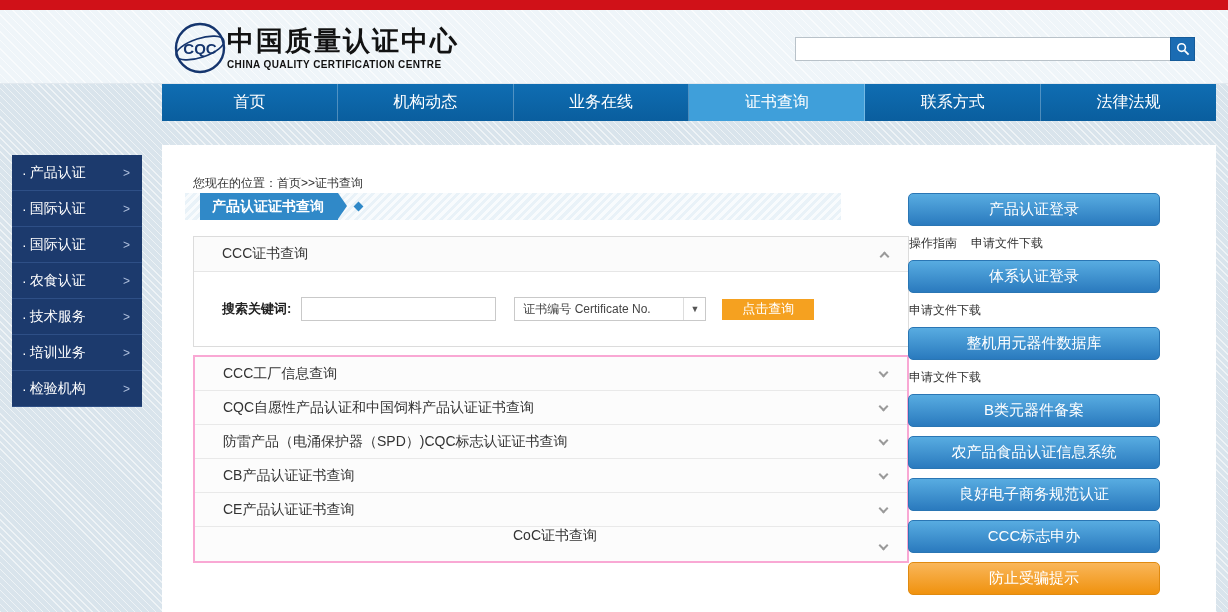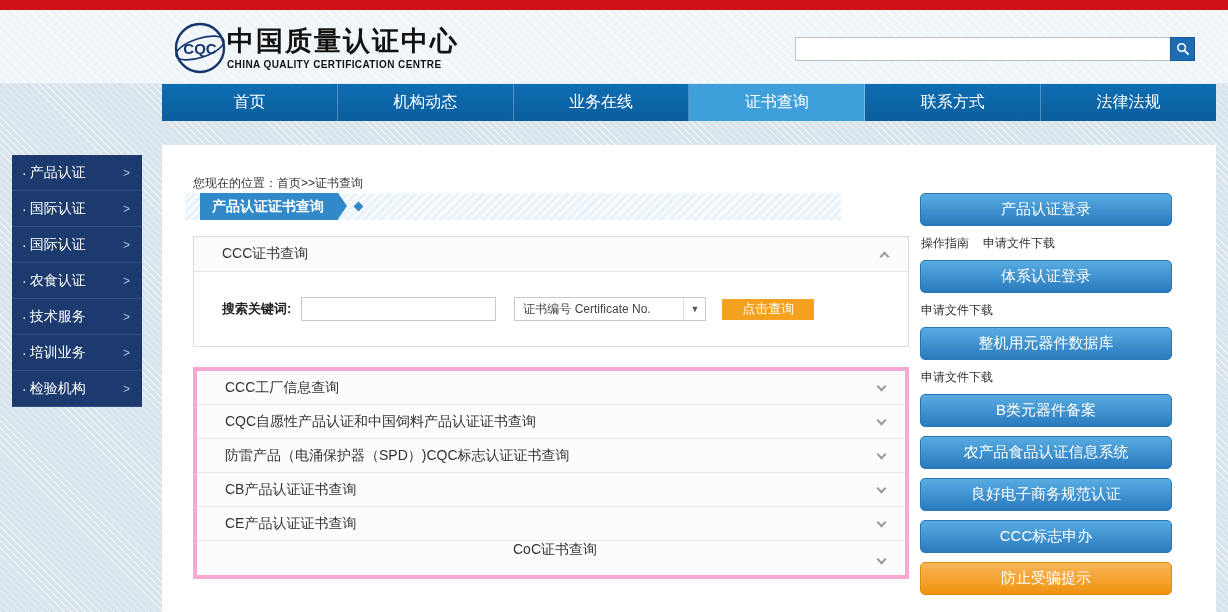--- a/index.html
+++ b/index.html
@@ -49,25 +49,25 @@
   .acc-head { height:34px; display:flex; align-items:center; padding:0 20px 0 28px; font-size:14px; color:#333; background:#fbfbfb; cursor:pointer; }
   .acc-head .chev { margin-left:auto; }
   .chev { width:7px; height:7px; border-right:2px solid #9a9a9a; border-bottom:2px solid #9a9a9a; transform:rotate(45deg); margin-top:-3px; }
   .chev.up { transform:rotate(-135deg); margin-top:4px; }
   .acc-body { border-top:1px solid #e6e6e6; height:75px; display:flex; align-items:center; padding-left:28px; background:#fff; }
   .kw-label { font-size:13px; font-weight:bold; color:#222; margin-right:10px; }
   .kw-input { width:195px; height:24px; border:1px solid #c9c9c9; margin-right:18px; padding:0 6px; font-size:12px; outline:none; }
   .select { width:192px; height:24px; border:1px solid #c9c9c9; display:flex; align-items:center; font-size:12px; color:#444; padding-left:8px; position:relative; cursor:pointer; margin-right:16px; background:#fff; }
   .select .sel-arrow { margin-left:auto; width:22px; height:100%; display:flex; align-items:center; justify-content:center; color:#555; font-size:9px; border-left:1px solid #ddd; }
   .query-btn { width:92px; height:21px; background:#f5a120; color:#fff; border:none; font-size:13px; cursor:pointer; }
-  .acc-list { margin-top:20px; border:4px solid #f9a8d4; }
+  .acc-list { margin-top:8px; border:2px solid #f9a8d4; }
   .acc-list .acc-head { border-bottom:1px solid #e9e9e9; background:#fcfcfc; }
   .acc-list .acc-head:last-child { border-bottom:none;flex-direction:column; }
 
-  .right-col { position:absolute; left:746px; top:48px; width:252px;margin-left:12px; }
+  .right-col { position:absolute; left:746px; top:48px; width:252px; }
   .rbtn { height:33px; border-radius:5px; display:flex; align-items:center; justify-content:center; color:#fff; font-size:15px; cursor:pointer; margin-bottom:9px; }
   .rbtn.blue { background:linear-gradient(#58ace1,#2a7abe); border:1px solid #2a76b4; }
   .rbtn.orange { background:linear-gradient(#f9b65a,#f0920e); border:1px solid #e08a10; }
   .rlinks { font-size:12px; color:#333; margin:1px 0 8px 1px; display:flex; gap:14px; }
   .rlinks span { cursor:pointer; }
 </style>
 </head>
 <body>
 
 <div class="page">

